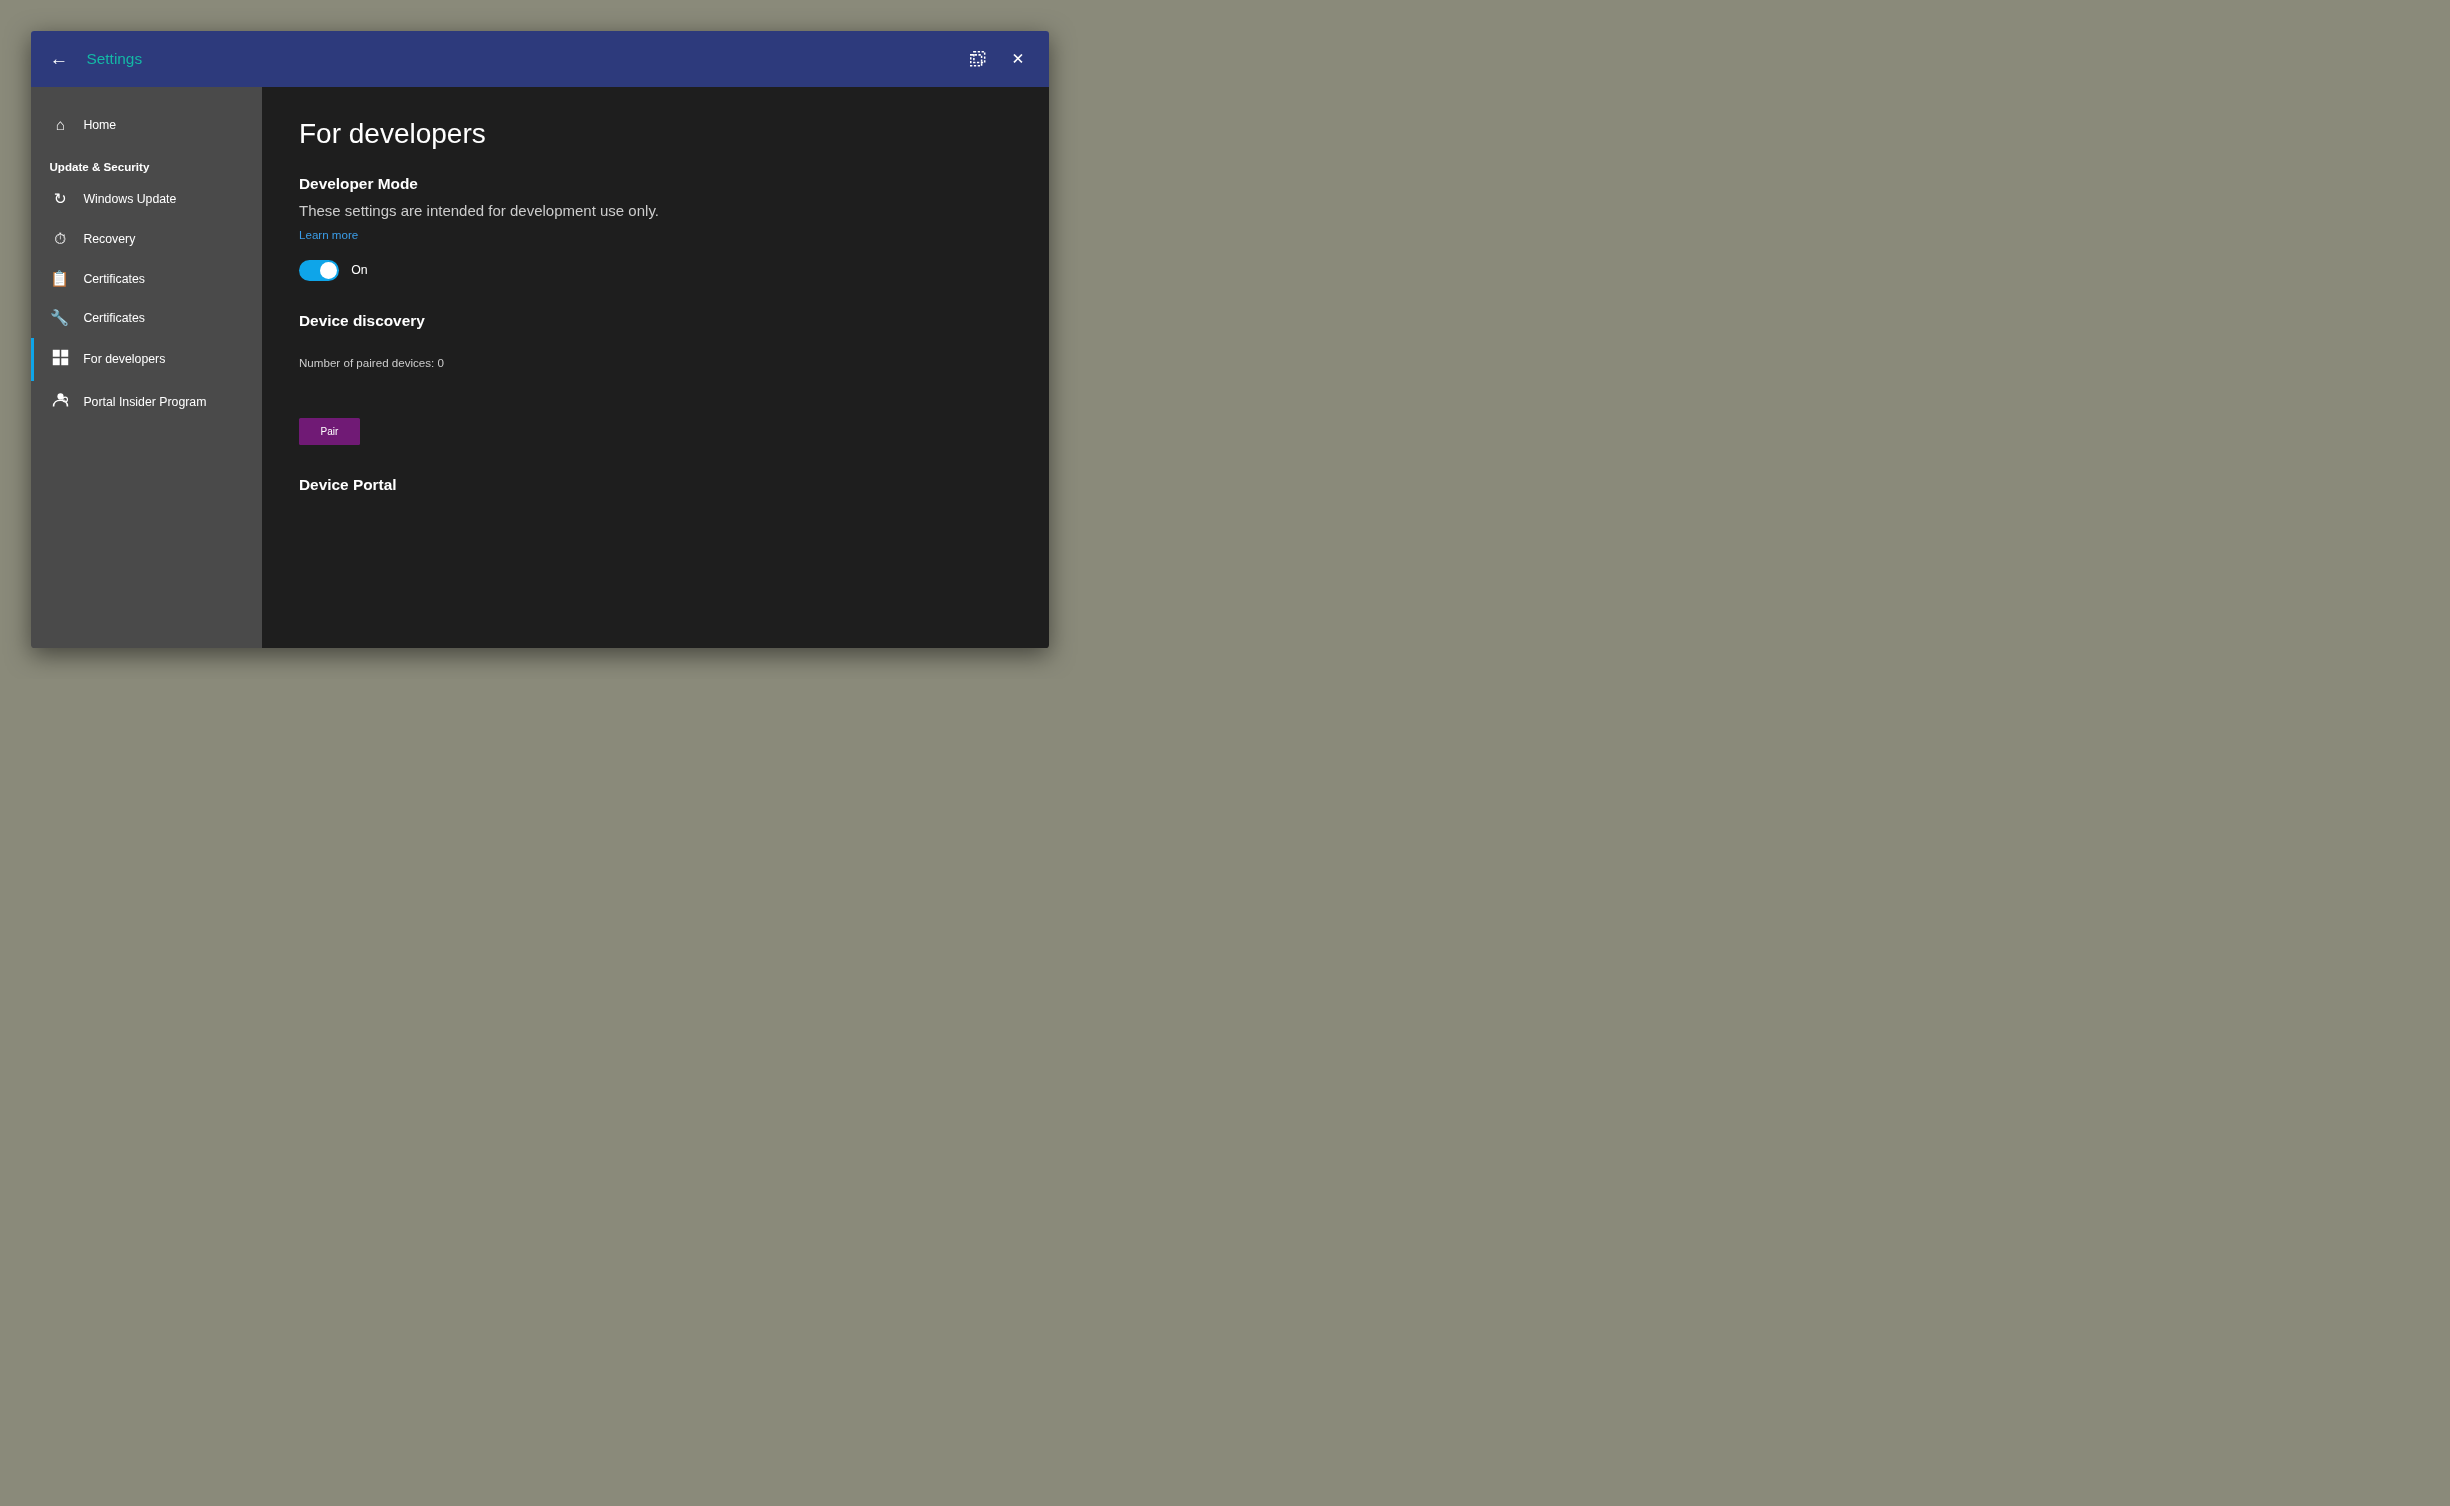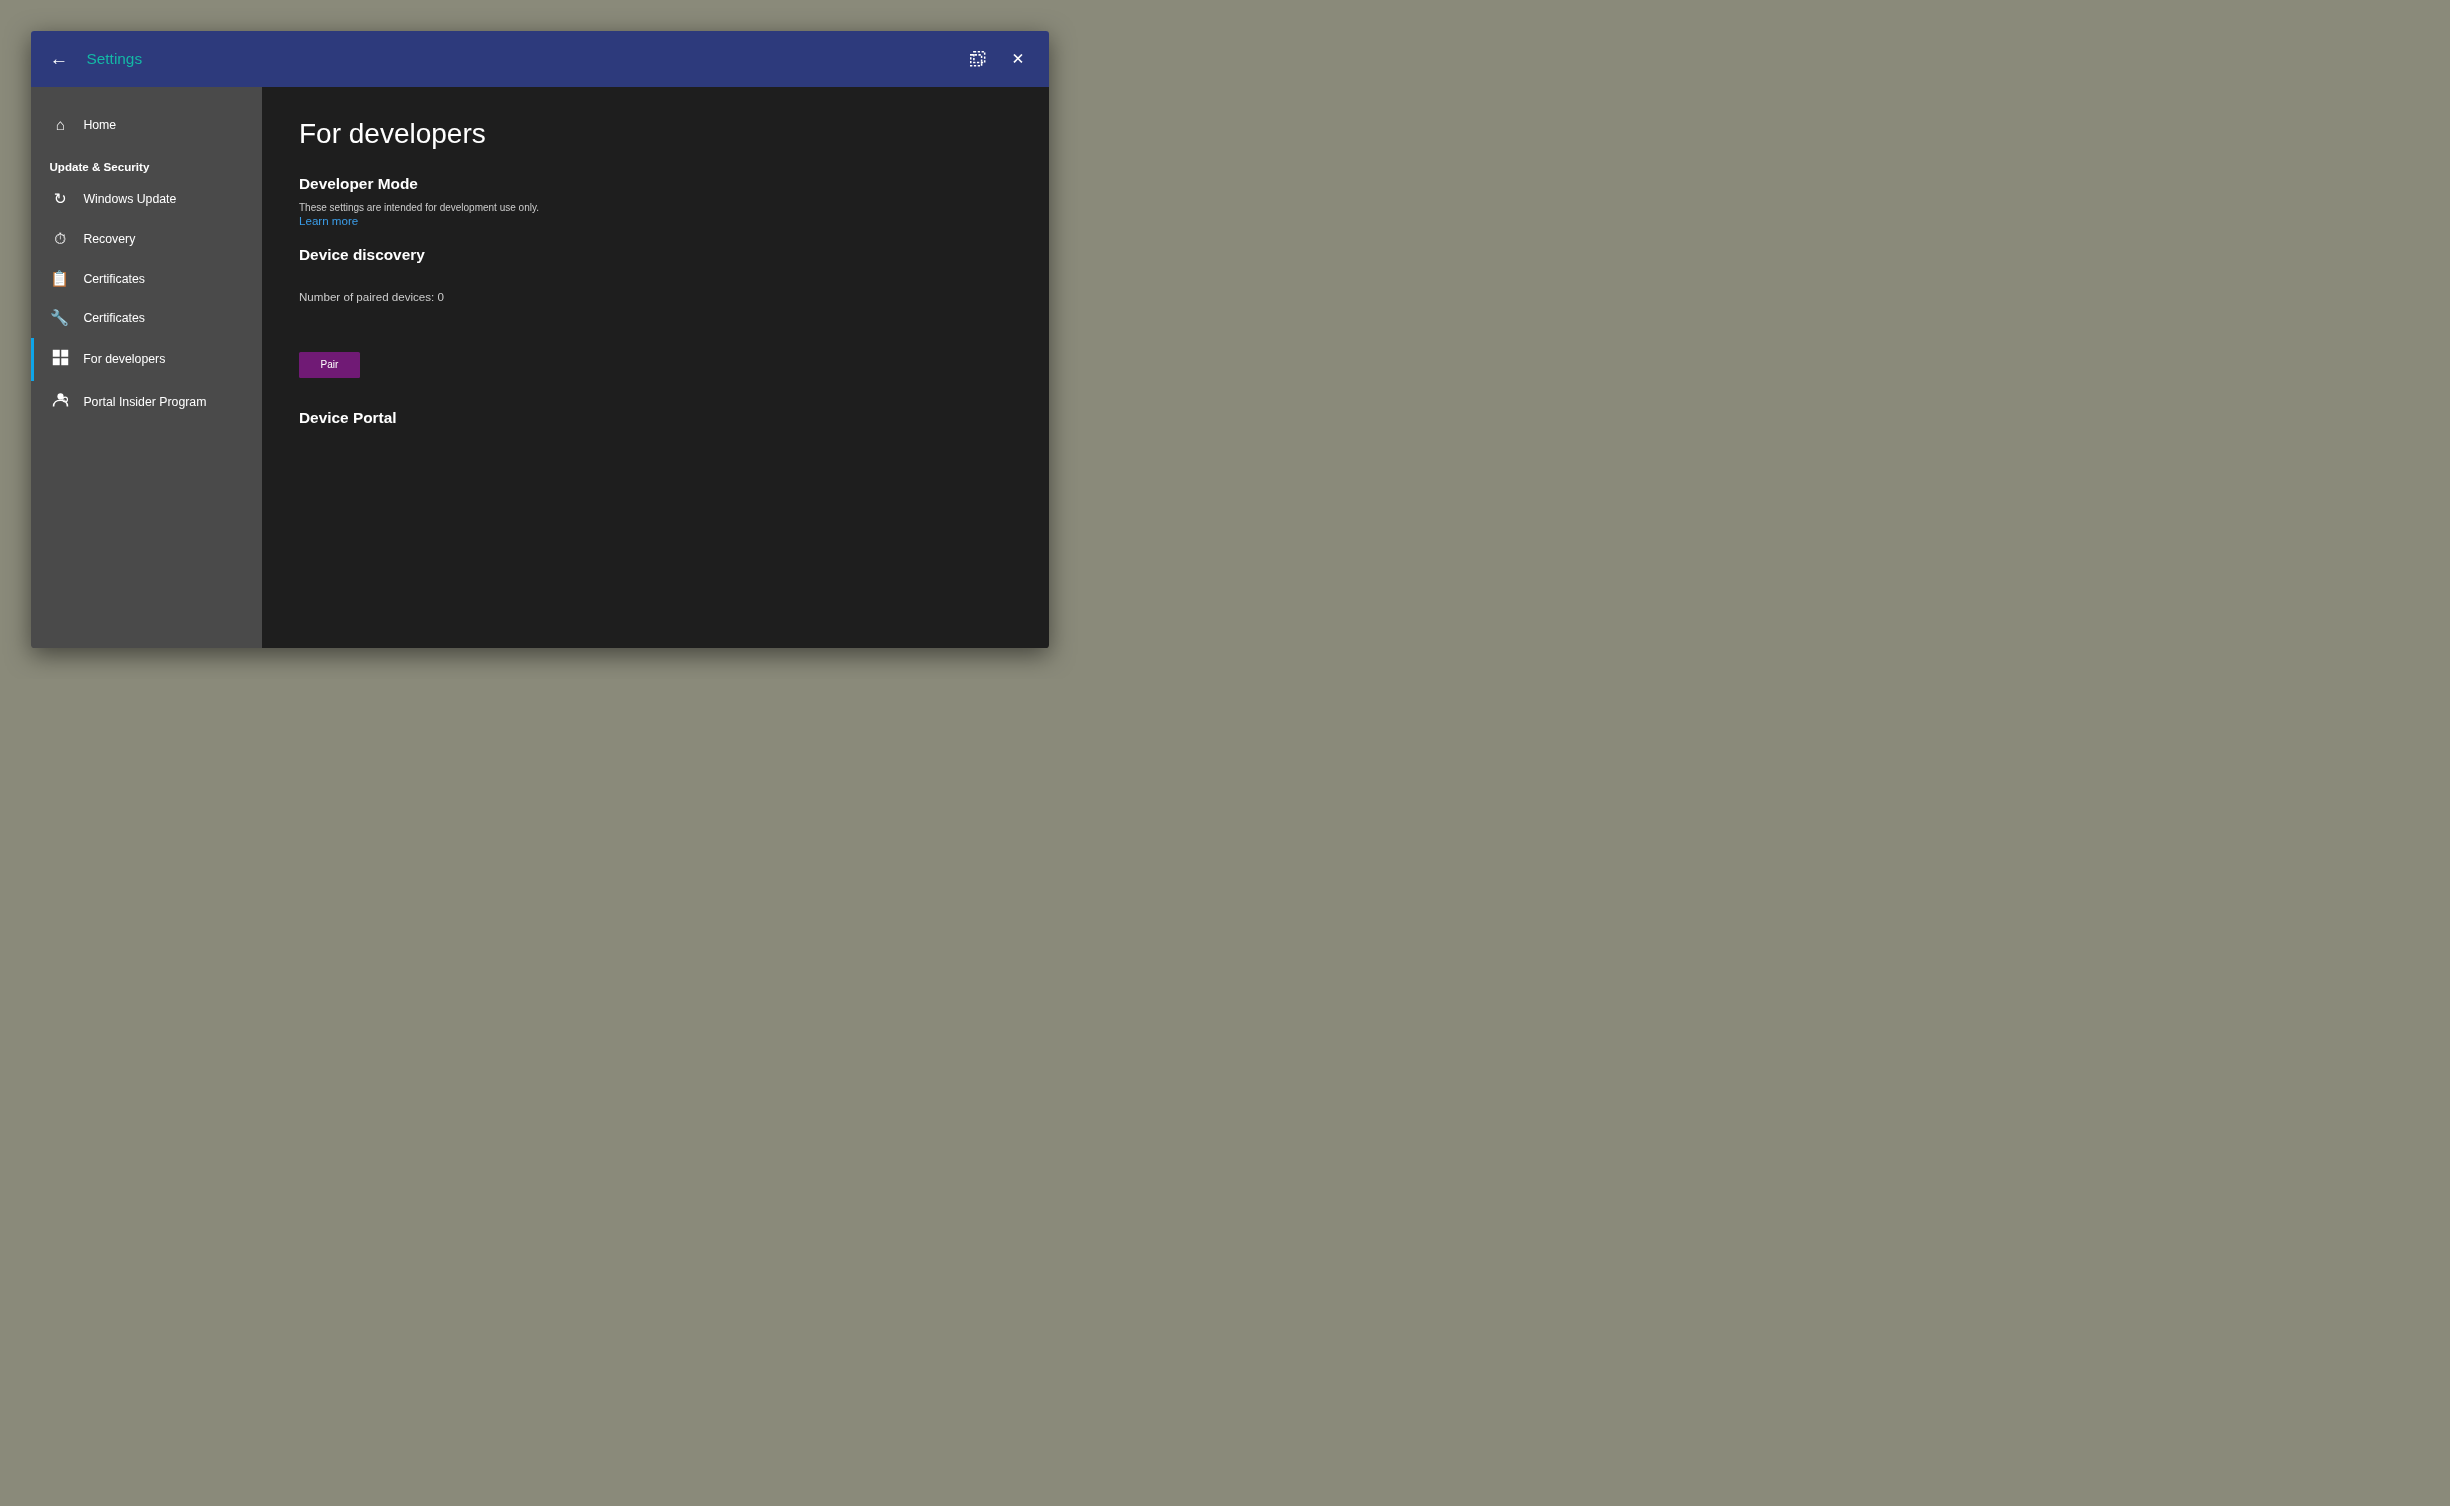--- a/index.html
+++ b/index.html
@@ -126,23 +126,23 @@
       margin-bottom: 25px;
     }
 
     .section-title {
       font-size: 15.4px;
       font-weight: 600;
       margin-bottom: 9px;
     }
 
     .description-text {
-      font-size: 10px;
+      font-size: 15px;
       color: #cccccc;
-      margin-bottom: 1px;
+      margin-bottom: 9px;
     }
 
     .learn-more {
       color: #3b9de8;
       font-size: 11.6px;
       cursor: pointer;
       text-decoration: none;
       display: inline-block;
       margin-bottom: 18.5px;
     }
@@ -288,20 +288,26 @@
     <div class="main-content">
 
       <h1 class="page-title">For developers</h1>
 
       <h2 class="section-title">Developer Mode</h2>
 
       <p class="description-text">These settings are intended for development use only.</p>
 
       <a class="learn-more" href="#">Learn more</a>
 
+      <div class="toggle-row">
+        <div class="toggle">
+          <div class="toggle-knob"></div>
+        </div>
+        <span class="toggle-label">On</span>
+      </div>
 
       <h2 class="subsection-title">Device discovery</h2>
 
       <p class="paired-devices">Number of paired devices: 0</p>
 
       <button class="pair-button">Pair</button>
 
       <h2 class="device-portal-title">Device Portal</h2>
 
     </div>

